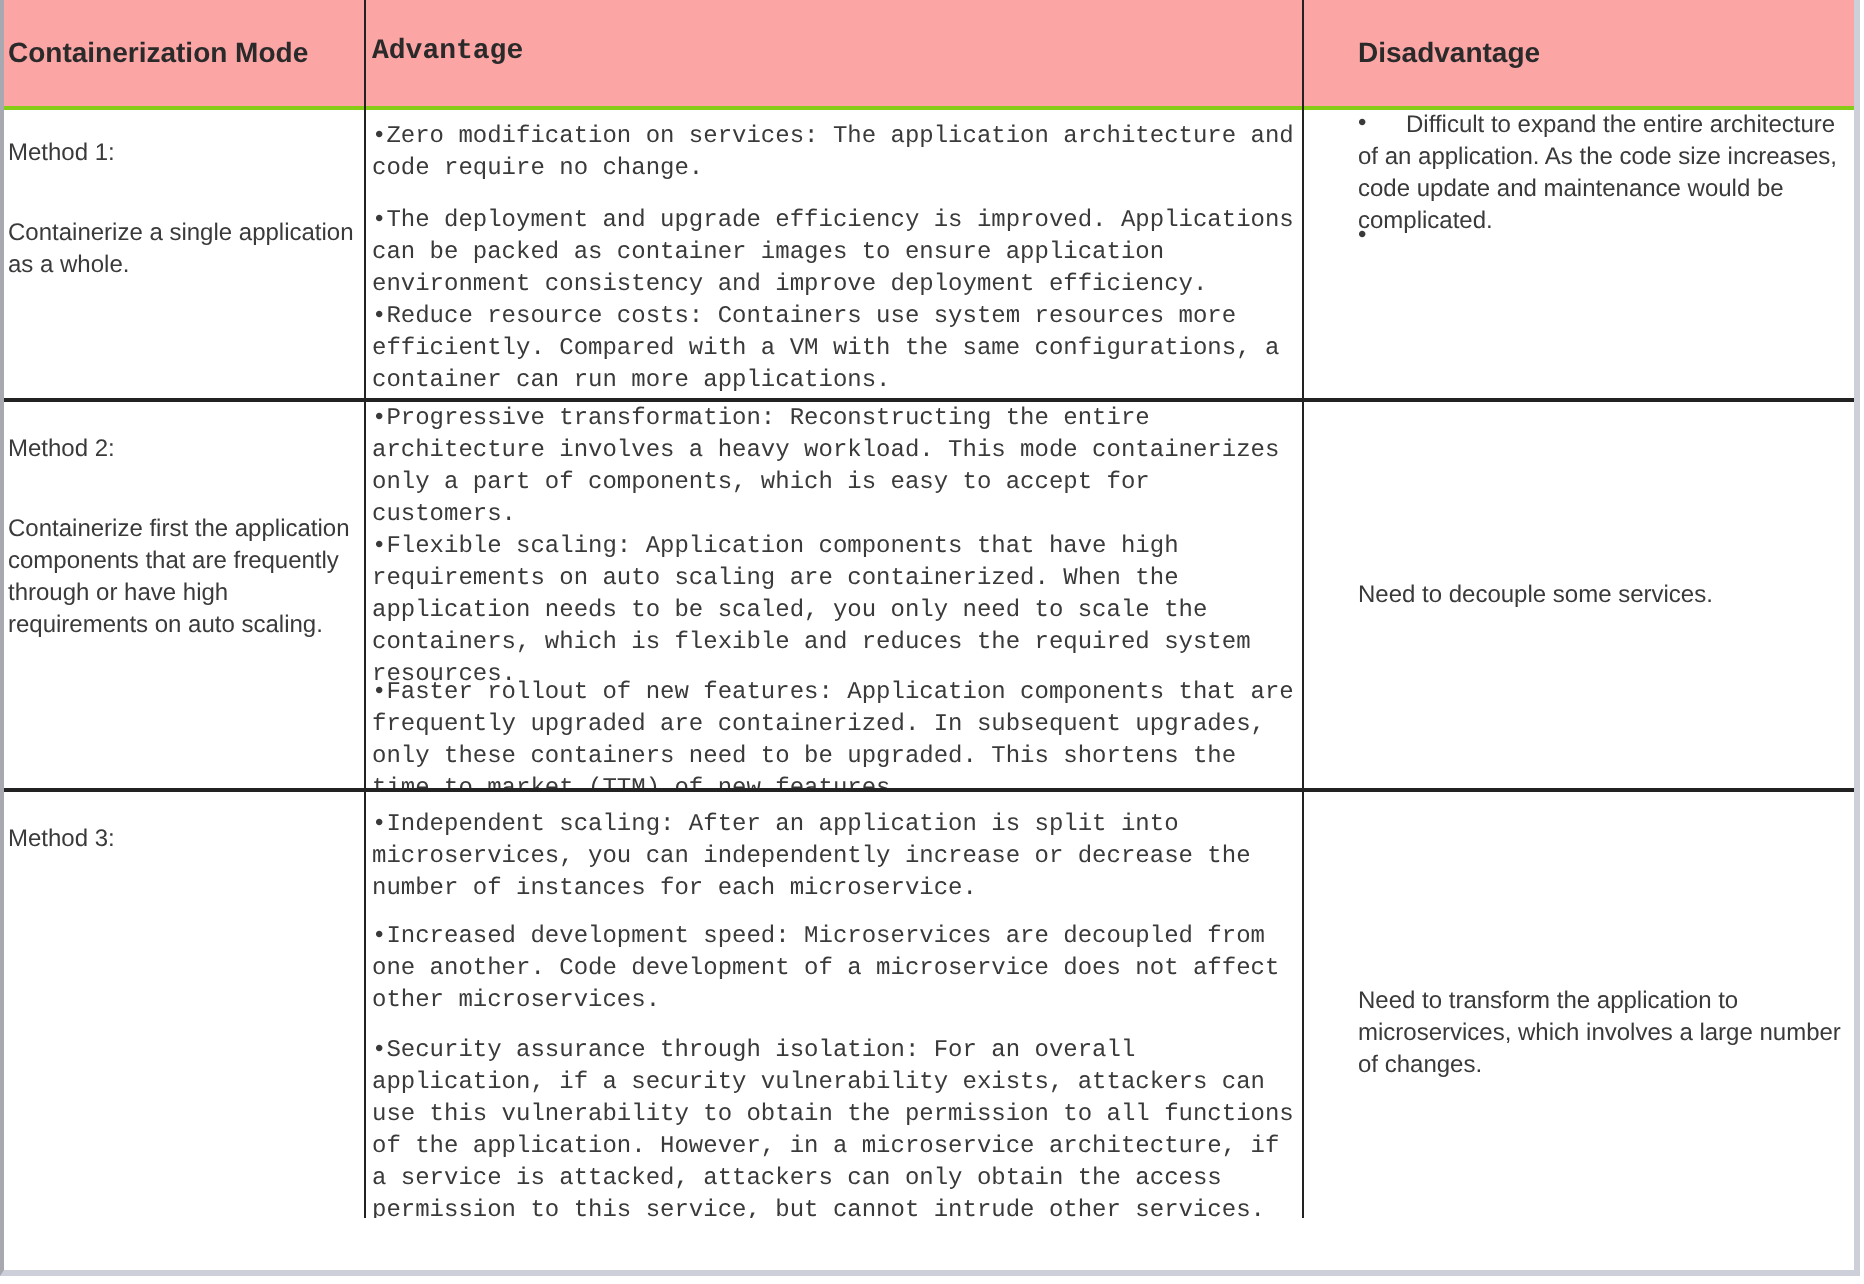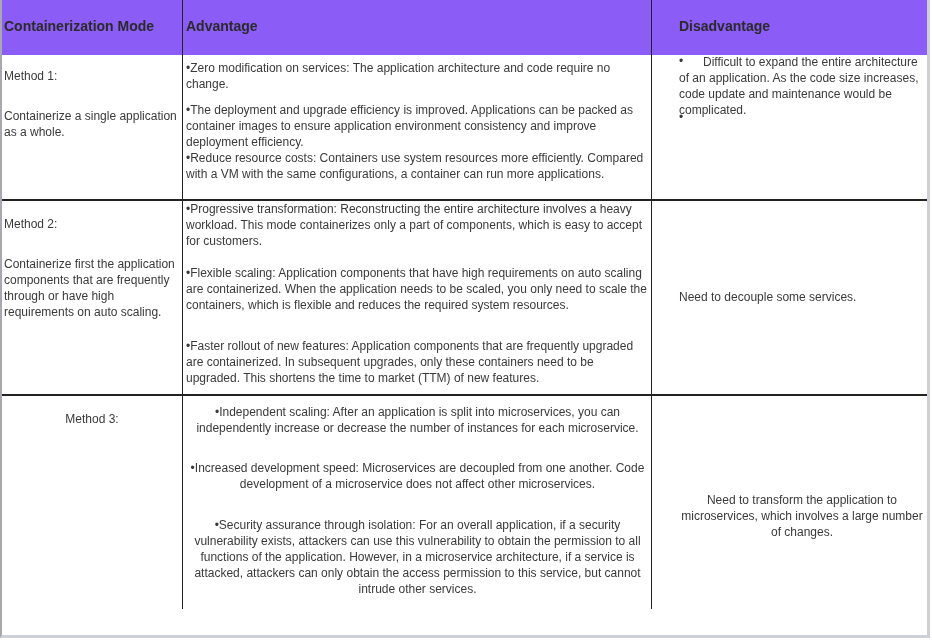--- a/index.html
+++ b/index.html
@@ -4,28 +4,28 @@
 <style>
   html, body { margin: 0; padding: 0; background: #ffffff; }
   body { width: 932px; height: 642px; overflow: hidden; position: relative;
          font-family: "Liberation Sans", sans-serif; color: #333333; }
   .tbl { position: absolute; left: 0; top: 0; width: 930px; height: 638px;
          border-left: 2px solid #a8a8b0; border-right: 3px solid #cdd0d8;
          border-bottom: 3px solid #cdd0d8; box-sizing: border-box; }
   .row { position: absolute; left: 0; right: 0; display: flex; }
   .cell { position: relative; box-sizing: border-box; height: 100%; overflow: hidden; }
   .c1 { width: 181px; border-right: 1px solid #222; padding-left: 39px; }
-  .c2 { width: 469px; border-right: 1px solid #222; }
+  .c2 { width: 469px; border-right: 1px solid #222; font-family: Liberation Mono, monospace; }
   .c3 { flex: 1; margin-left: 24px; }
-  .hdr { top: 0; height: 53px; background: #8b5cf6; border-bottom: 2px solid #8b5cf6; }
+  .hdr { top: 0; height: 53px; background: #fca5a5; border-bottom: 2px solid #84cc16; }
   .hdr .cell { font-weight: bold; font-size: 14px; color: #2a2a2a; padding: 18px 0 0 3px; }
   .hdr .c1 { padding-left: 2px; }
   .r1 { top: 53px; height: 146px; border-bottom: 2px solid #222; }
   .r2 { top: 199px; height: 195px; border-bottom: 2px solid #222; }
-  .r3 { top: 394px; height: 215px; text-align: center; }
+  .r3 { top: 394px; height: 215px; }
   .txt { font-size: 12px; line-height: 16px; color: #3a3a3a; }
   .p { position: absolute; left: 3px; right: 2px; margin: 0; }
   .c1 .p { left: 2px; }
   .bul { position: absolute; margin: 0; }
 </style>
 </head>
 <body>
 
 <div class="tbl">
 

